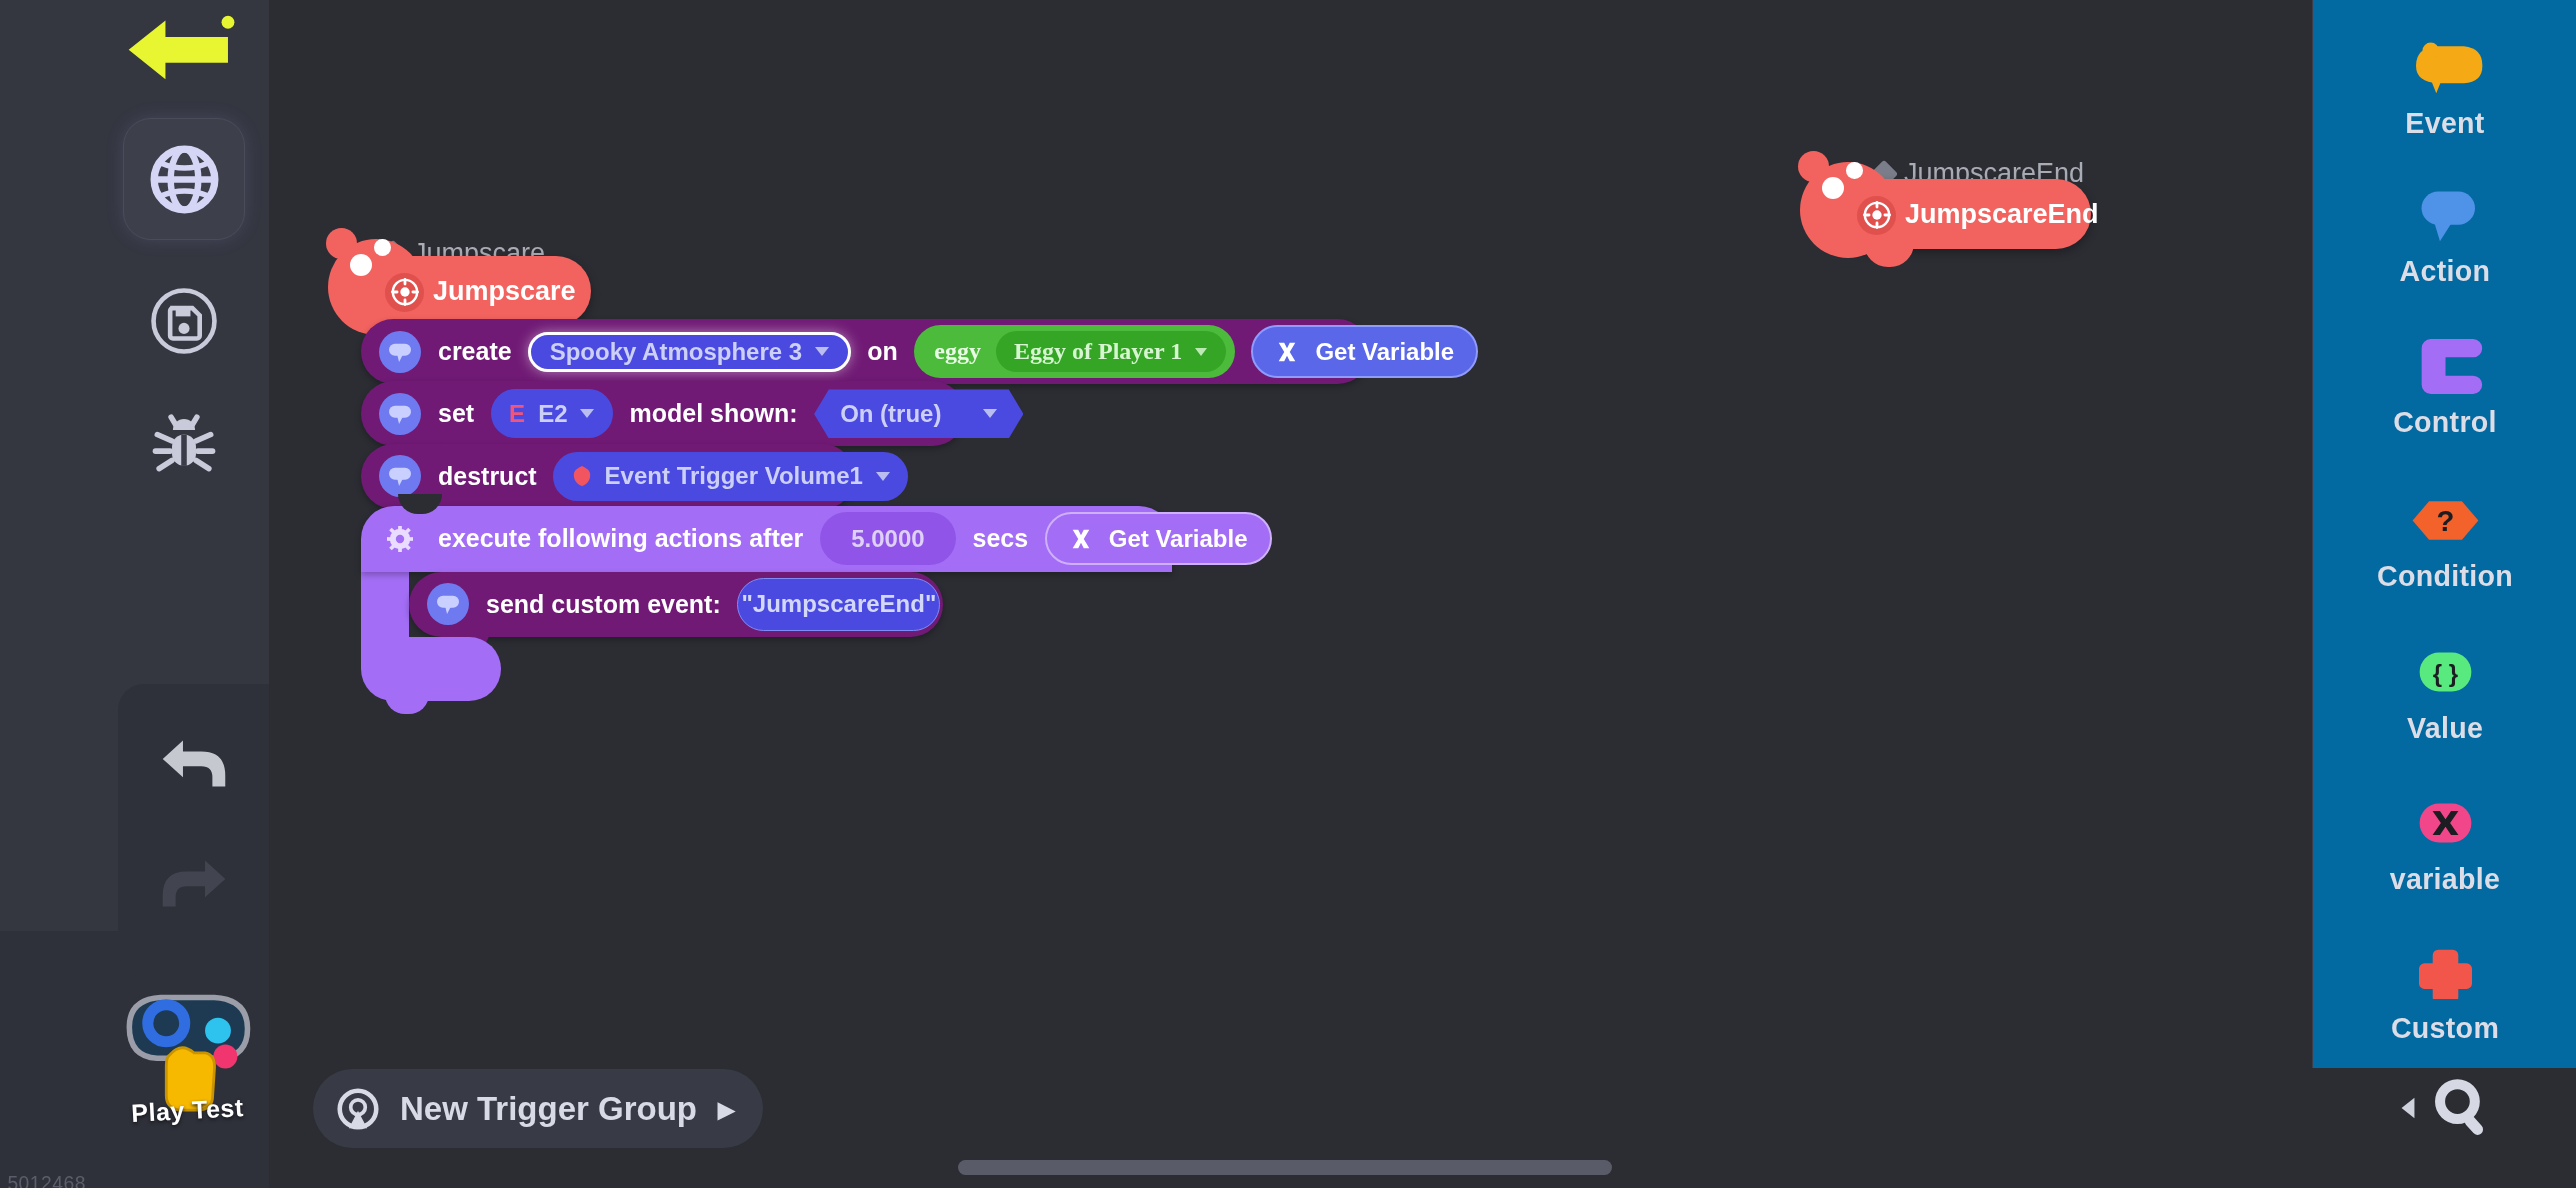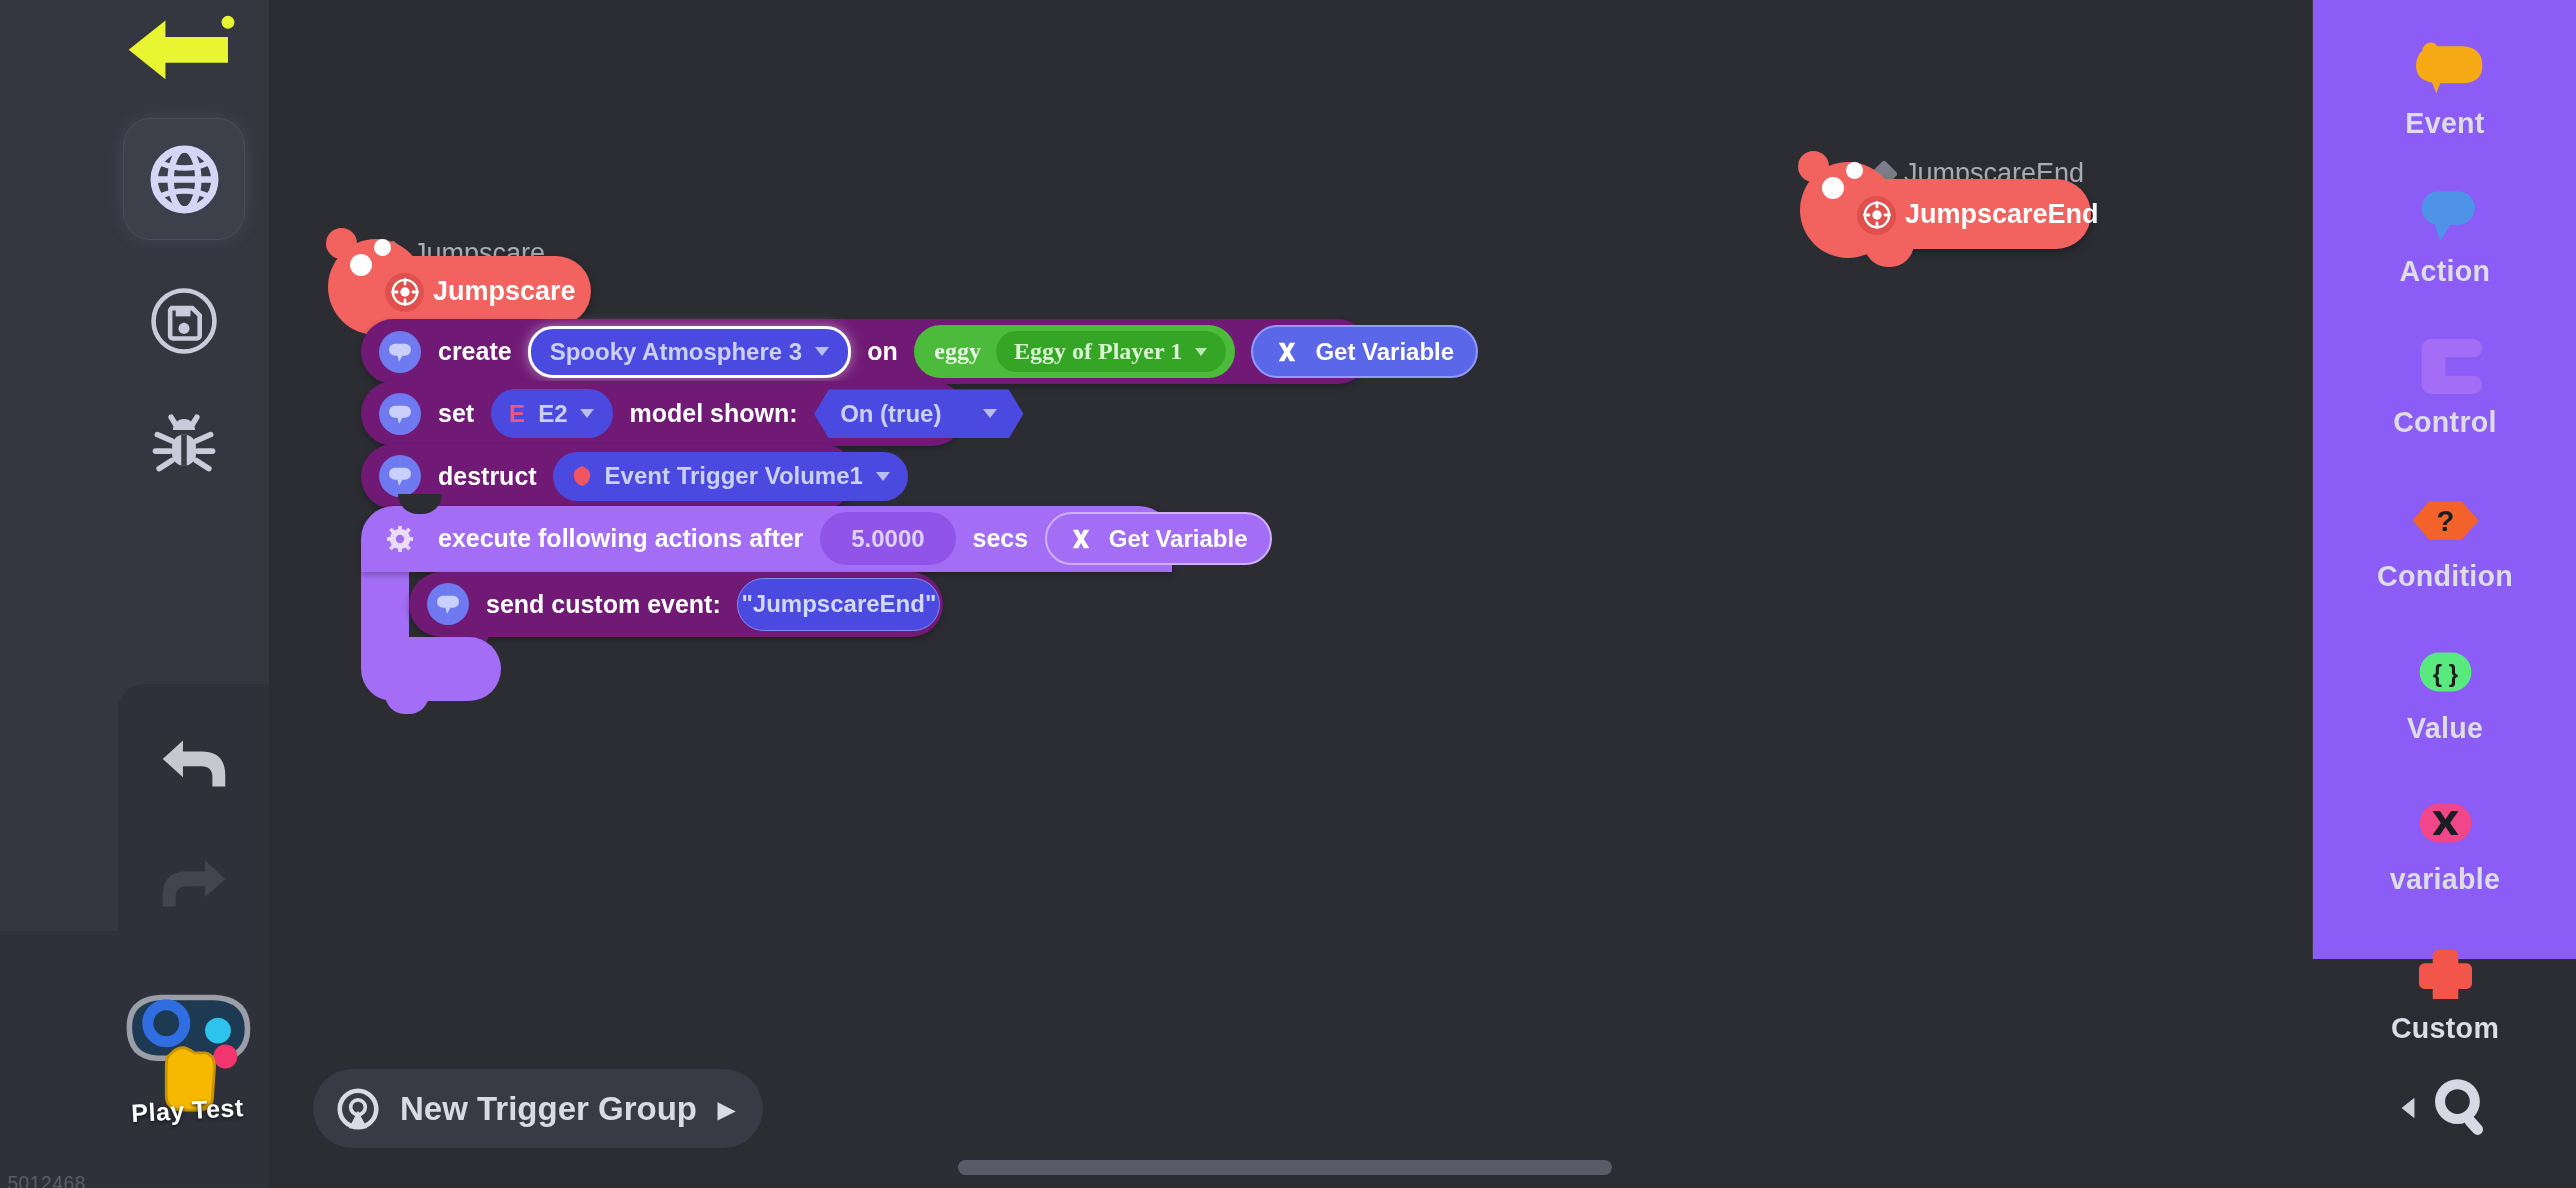--- a/index.html
+++ b/index.html
@@ -28,22 +28,22 @@
 
   #playtest { position:absolute; left:109px; top:966px; width:157px; height:157px; }
   #playtest-label { position:absolute; left:109px; top:1096px; width:157px;
     text-align:center; color:#fff; font-size:25px; font-weight:bold;
     letter-spacing:0.5px; text-shadow:0 1.8px 3.7px #14151a; transform:rotate(-3deg); }
 
   #build-id { position:absolute; left:7.4px; top:1173px; color:#5b5e6a;
     font-size:19.3px; letter-spacing:0.5px; }
 
   
-  #right-palette { position:absolute; right:0; top:0; width:264px; height:959px;
-    background:#8b5cf6; border-left:1.8px solid #3b3e48; }
+  #right-palette { position:absolute; right:0; top:0; width:264px; height:1068px;
+    background:#0369a1; border-left:1.8px solid #3b3e48; }
   .pal-item { position:absolute; left:0; width:264px;
     display:flex; flex-direction:column; align-items:center; }
   .pal-ico { height:68px; display:flex; align-items:center; justify-content:center; }
   .pal-label { color:#dcdde6; font-size:28.6px; font-weight:bold; margin-top:5.5px;
     letter-spacing:0.3px; }
   #pal-search { position:absolute; left:0; top:1076px; width:264px;
     display:flex; align-items:center; justify-content:center; gap:9.2px; }
 
   
   #canvas { position:absolute; left:269px; top:0; right:264px; height:1188px;
@@ -87,21 +87,21 @@
   .ico-gear { width:42px; height:42px; border-radius:21px; background:#a36ef5;
     display:flex; align-items:center; justify-content:center; flex:0 0 auto; }
 
   .kw { white-space:nowrap; }
 
   .dd { display:flex; align-items:center; gap:13px; height:49px; padding:0 18.4px;
     border-radius:25px; background:#4b4ae0; color:#ccd0f7; font-size:24px;
     font-weight:bold; white-space:nowrap; }
   .dd.hexa { border-radius:9.2px; clip-path:polygon(14.7px 0,calc(100% - 14.7px) 0,
     100% 50%,calc(100% - 14.7px) 100%,14.7px 100%,0 50%); padding:0 26px;gap:42px; }
-  .dd.sel-outline { border:3.7px solid #ffffff; height:52px; box-shadow:0 0 13px rgba(255,255,255,.45); }
+  .dd.sel-outline { border:3.7px solid #ffffff; height:40px; box-shadow:0 0 13px rgba(255,255,255,.45); }
   .chev { width:0; height:0; border-left:7.4px solid transparent;
     border-right:7.4px solid transparent; border-top:9.2px solid #b9bdf0; }
 
   .pill-green { display:flex; align-items:center; gap:14.7px; height:53px;
     padding:0 9.2px 0 20px; border-radius:27px; background:#4cbb3c;
     color:#e8fbe4; font-size:24px; font-weight:bold; white-space:nowrap;font-family:Liberation Serif, serif; }
   .pill-green-inner { display:flex; align-items:center; gap:13px; height:41px;
     padding:0 18.4px; border-radius:21px; background:#34a524; color:#d8f5d2; }
   .chev-g { width:0; height:0; border-left:6.4px solid transparent;
     border-right:6.4px solid transparent; border-top:8.3px solid #bdeab4; }

